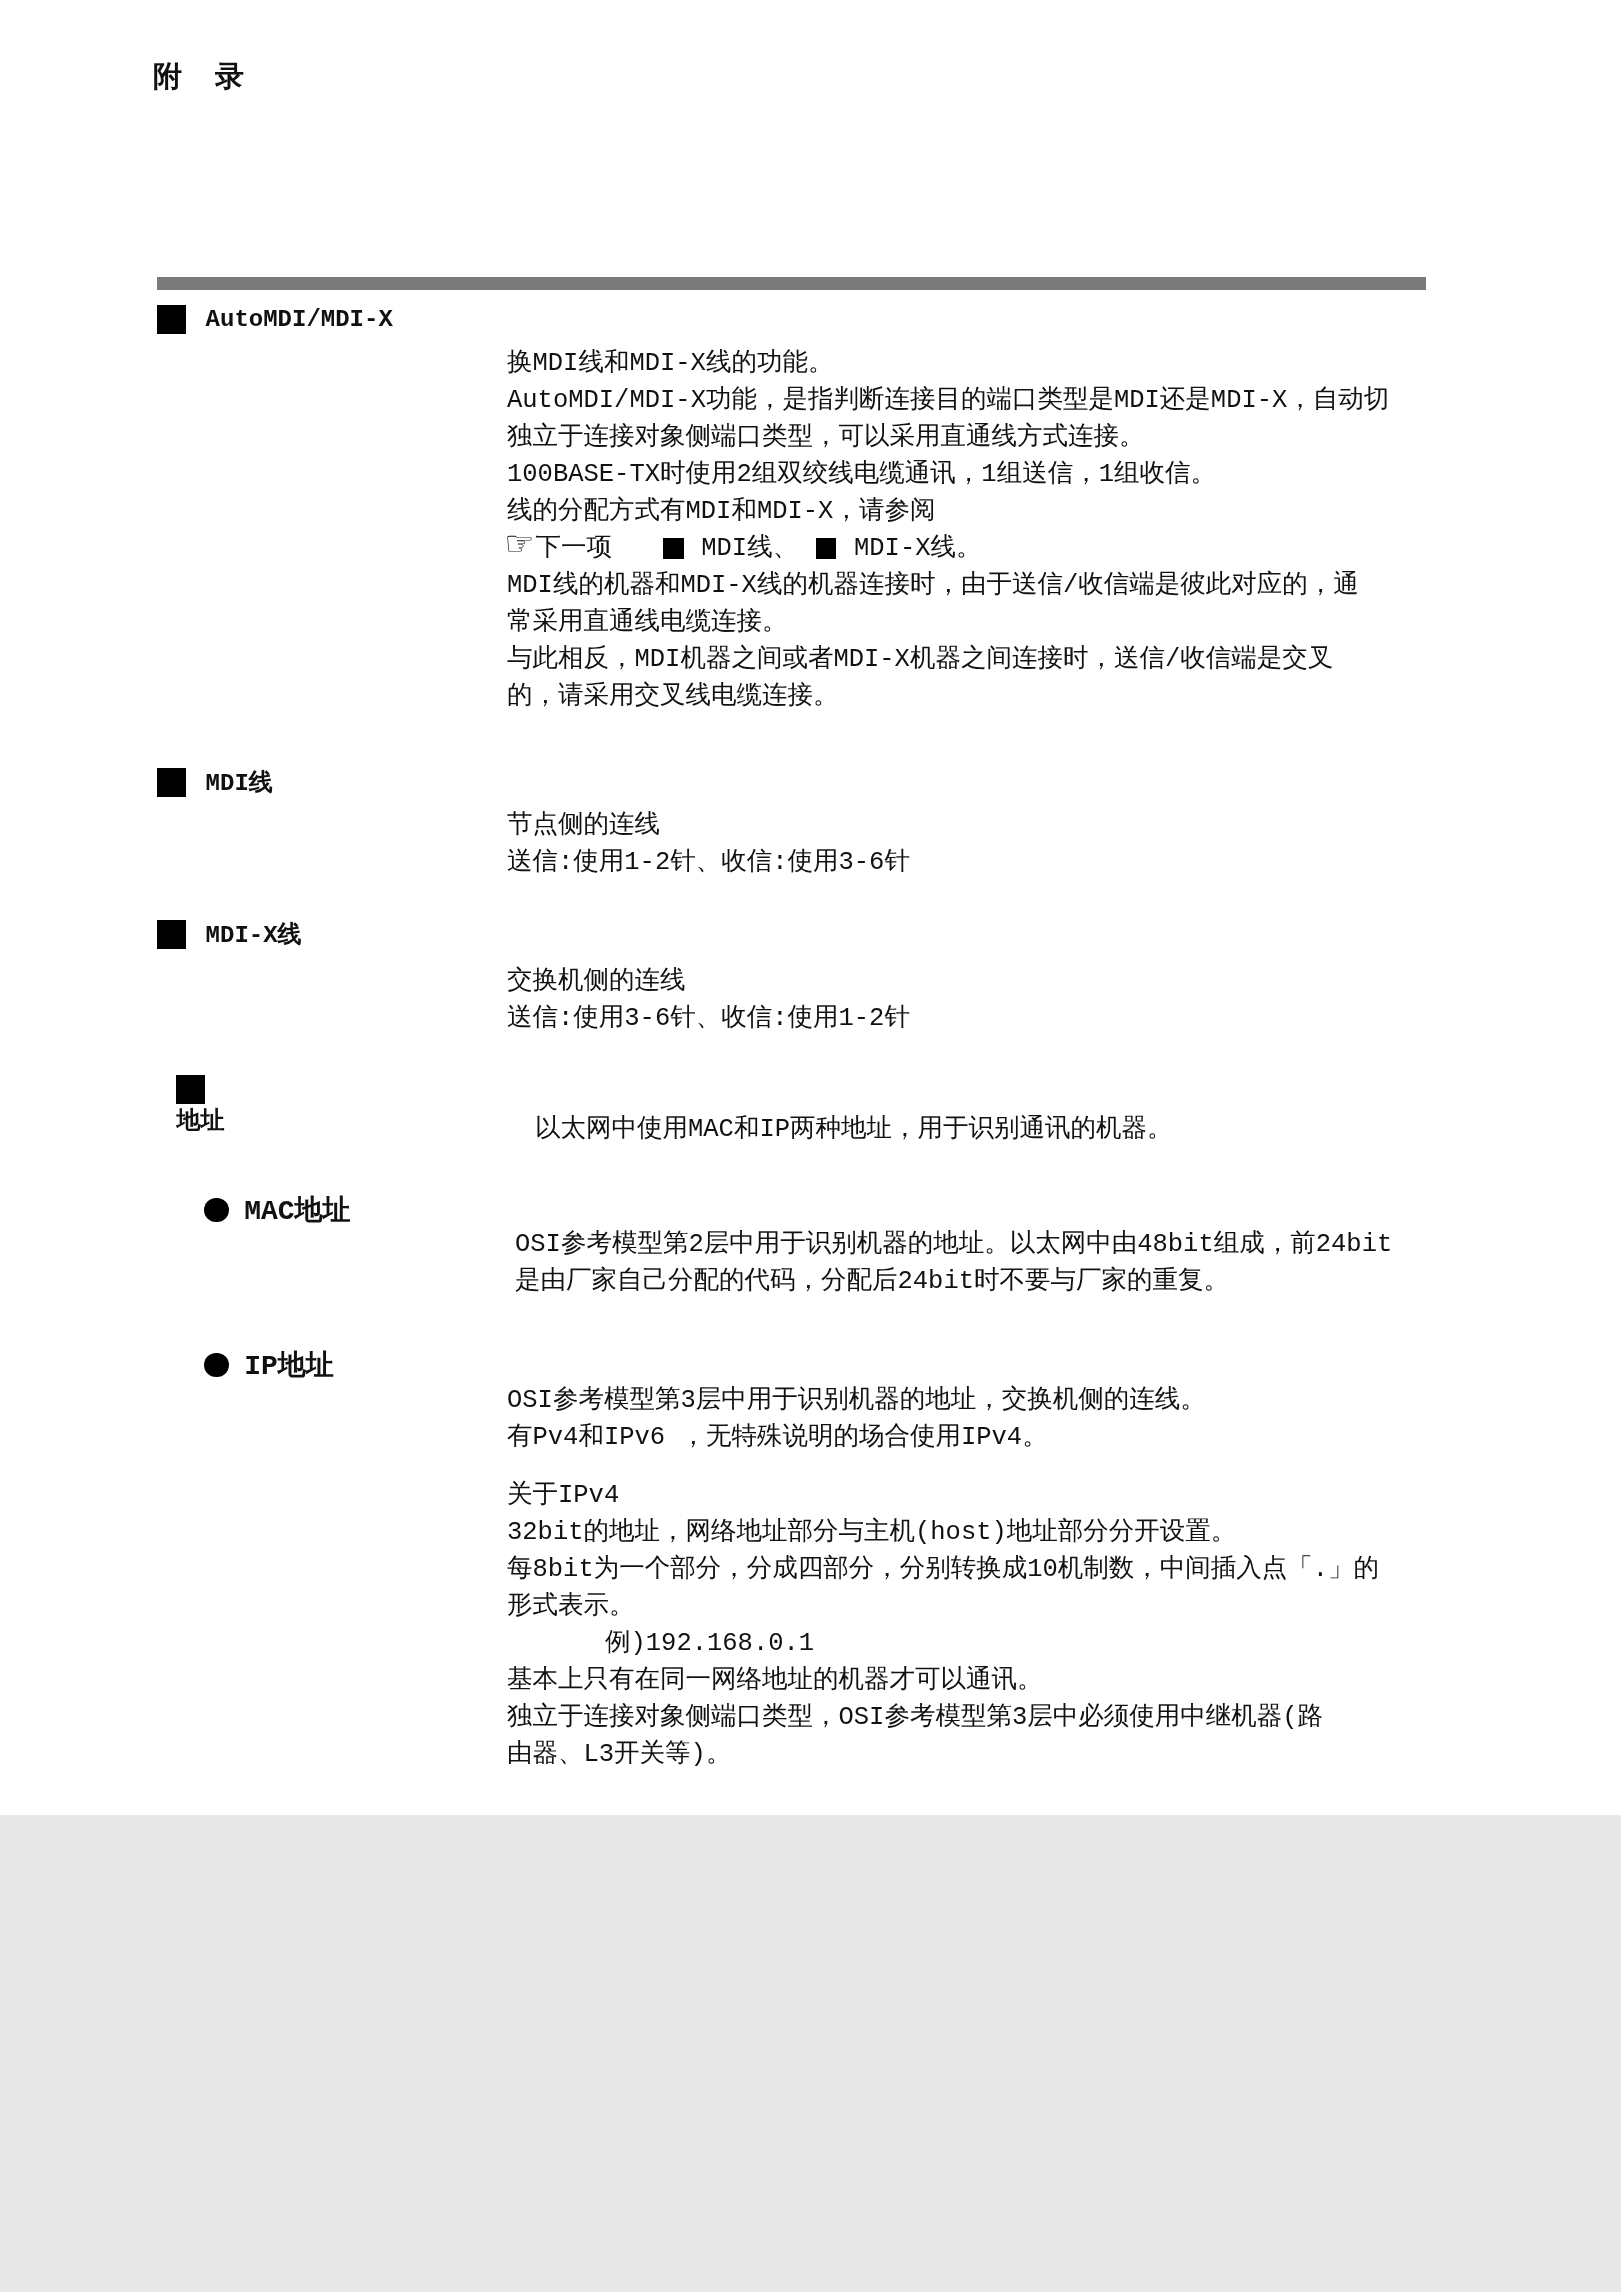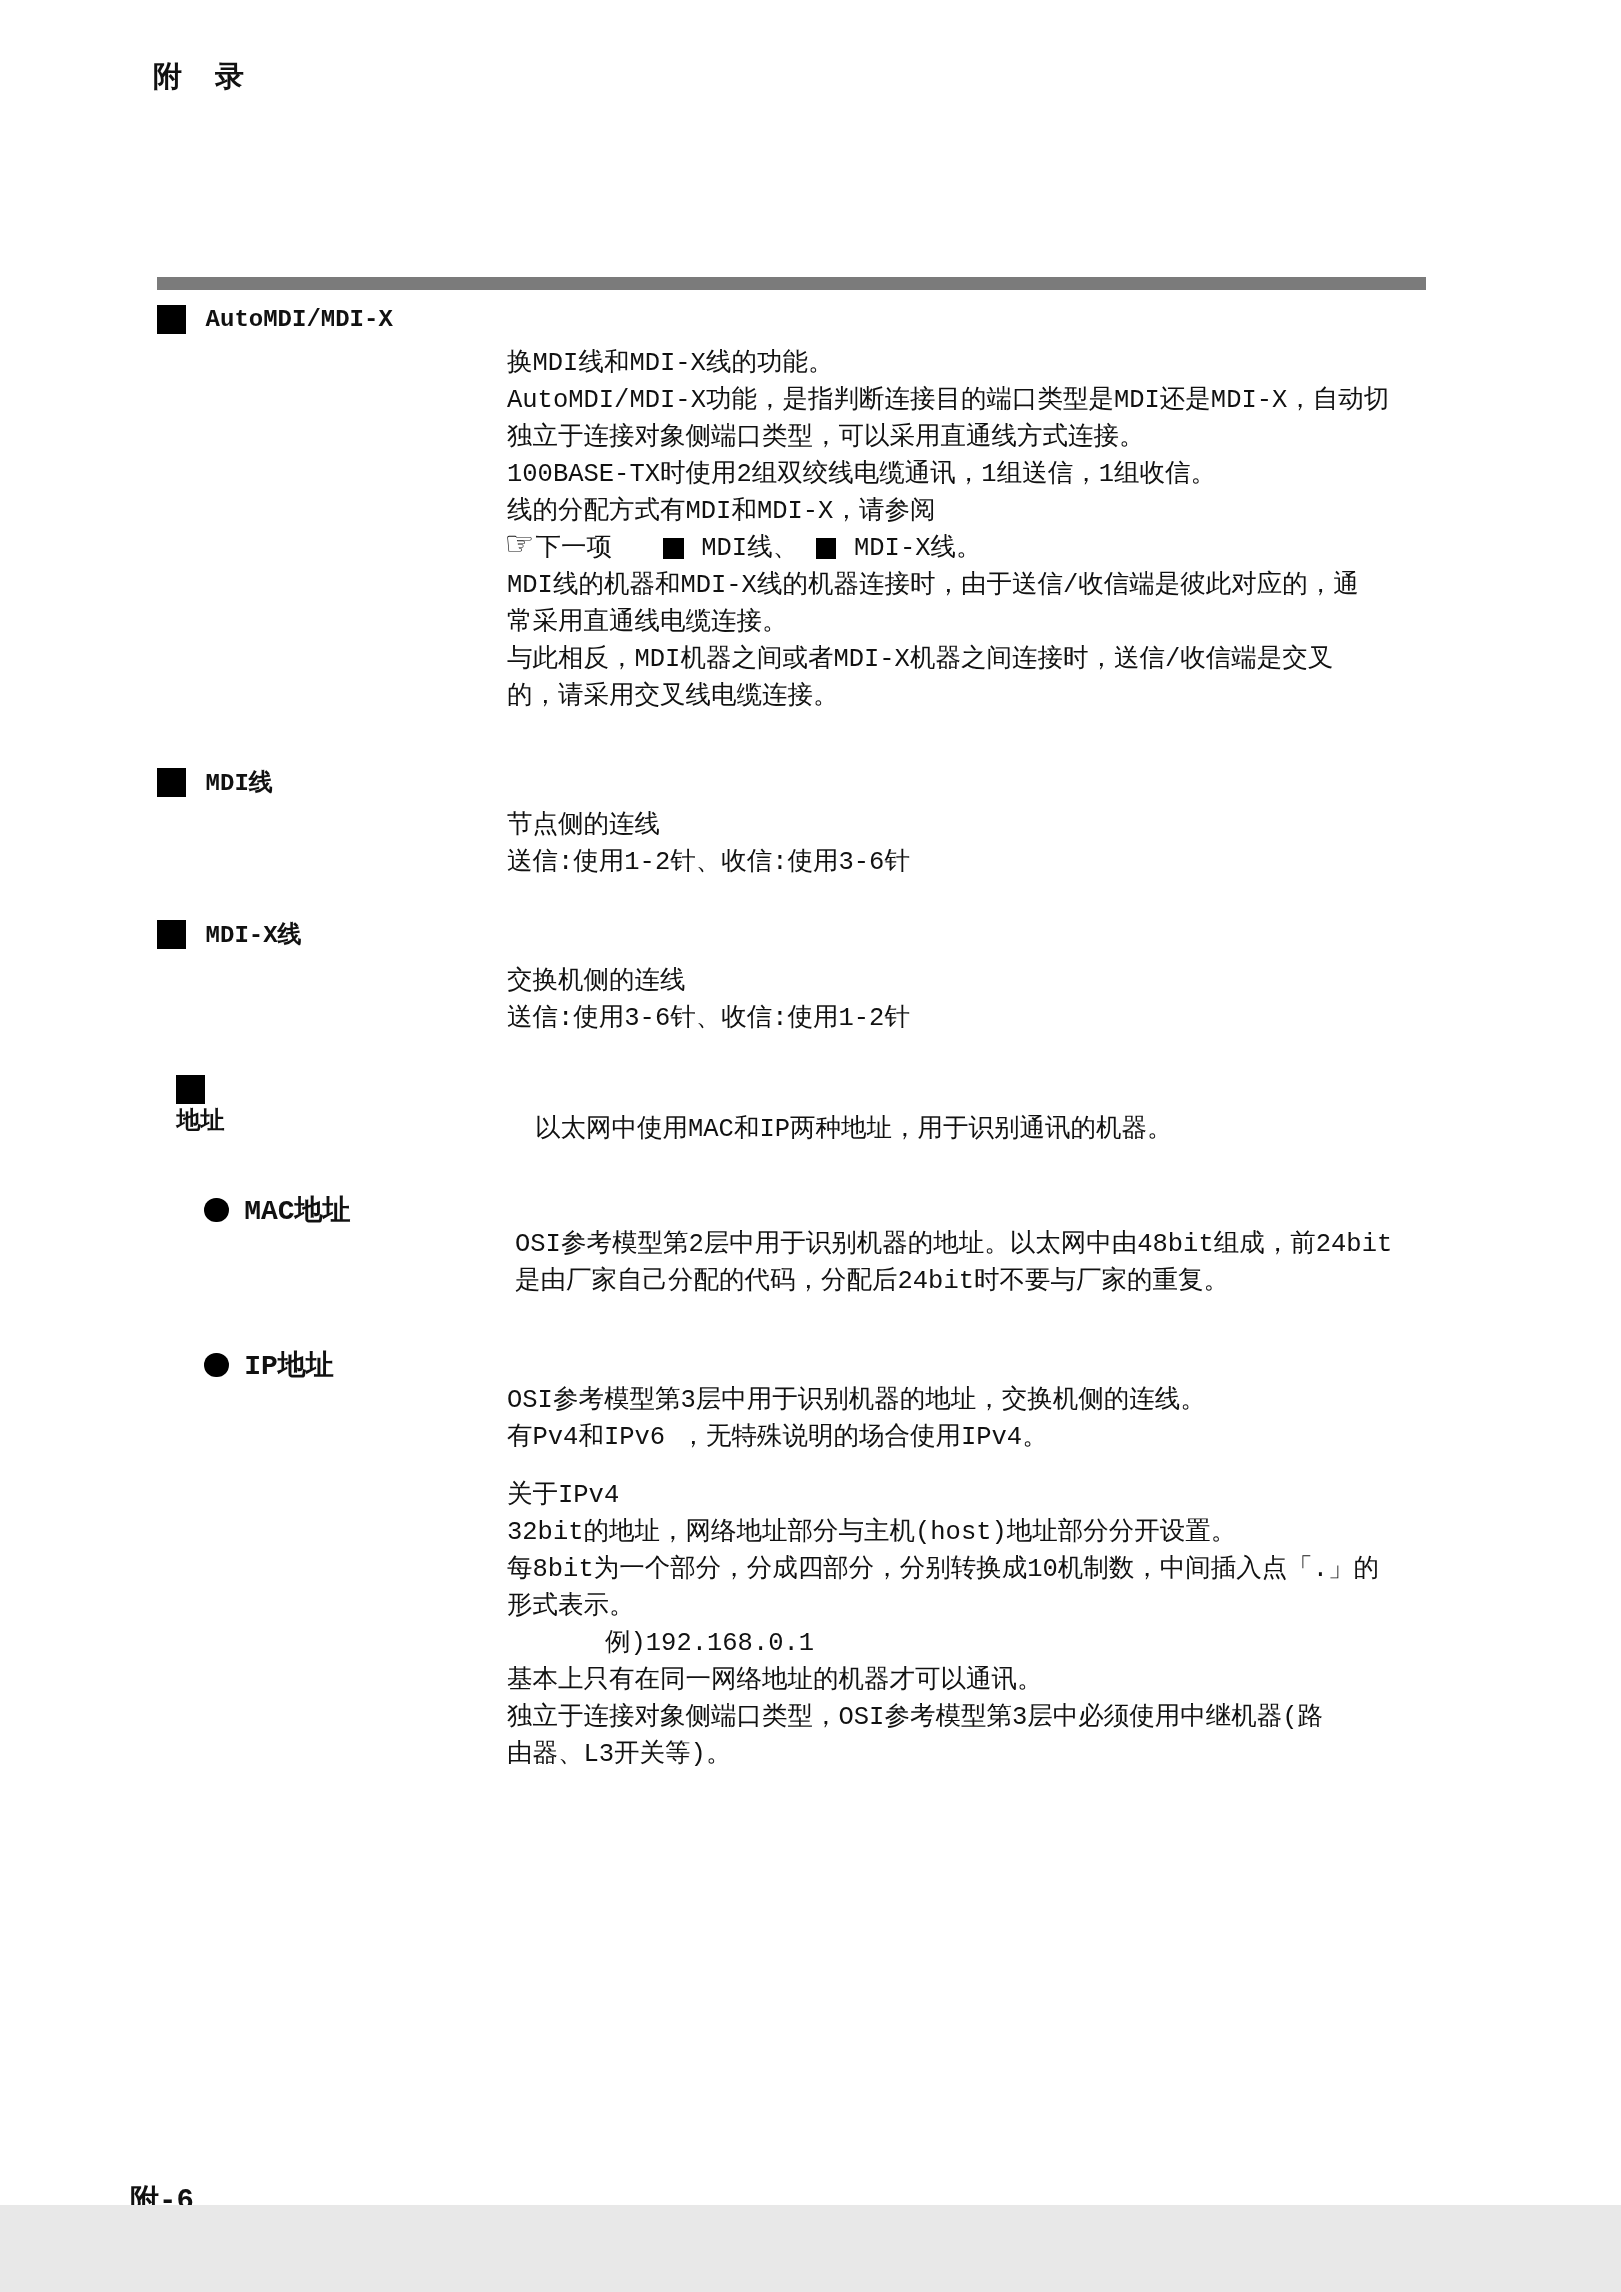--- a/index.html
+++ b/index.html
@@ -1,18 +1,18 @@
 <!DOCTYPE html>
 <html><head>
 <meta charset="utf-8">
 <style>
   html,body{margin:0;padding:0;background:#e8e8e8;}
   .page{
     position:relative;
-    width:1621px;height:2205px;
+    width:1621px;height:1815px;
     background:#ffffff;
     font-family:"Liberation Mono","DejaVu Sans Mono",monospace;
     color:#111;
     overflow:hidden;
   }
   .abs{position:absolute;}
   .page-header{
     left:153px;top:57px;
     font-size:29px;font-weight:bold;
     letter-spacing:2px;

